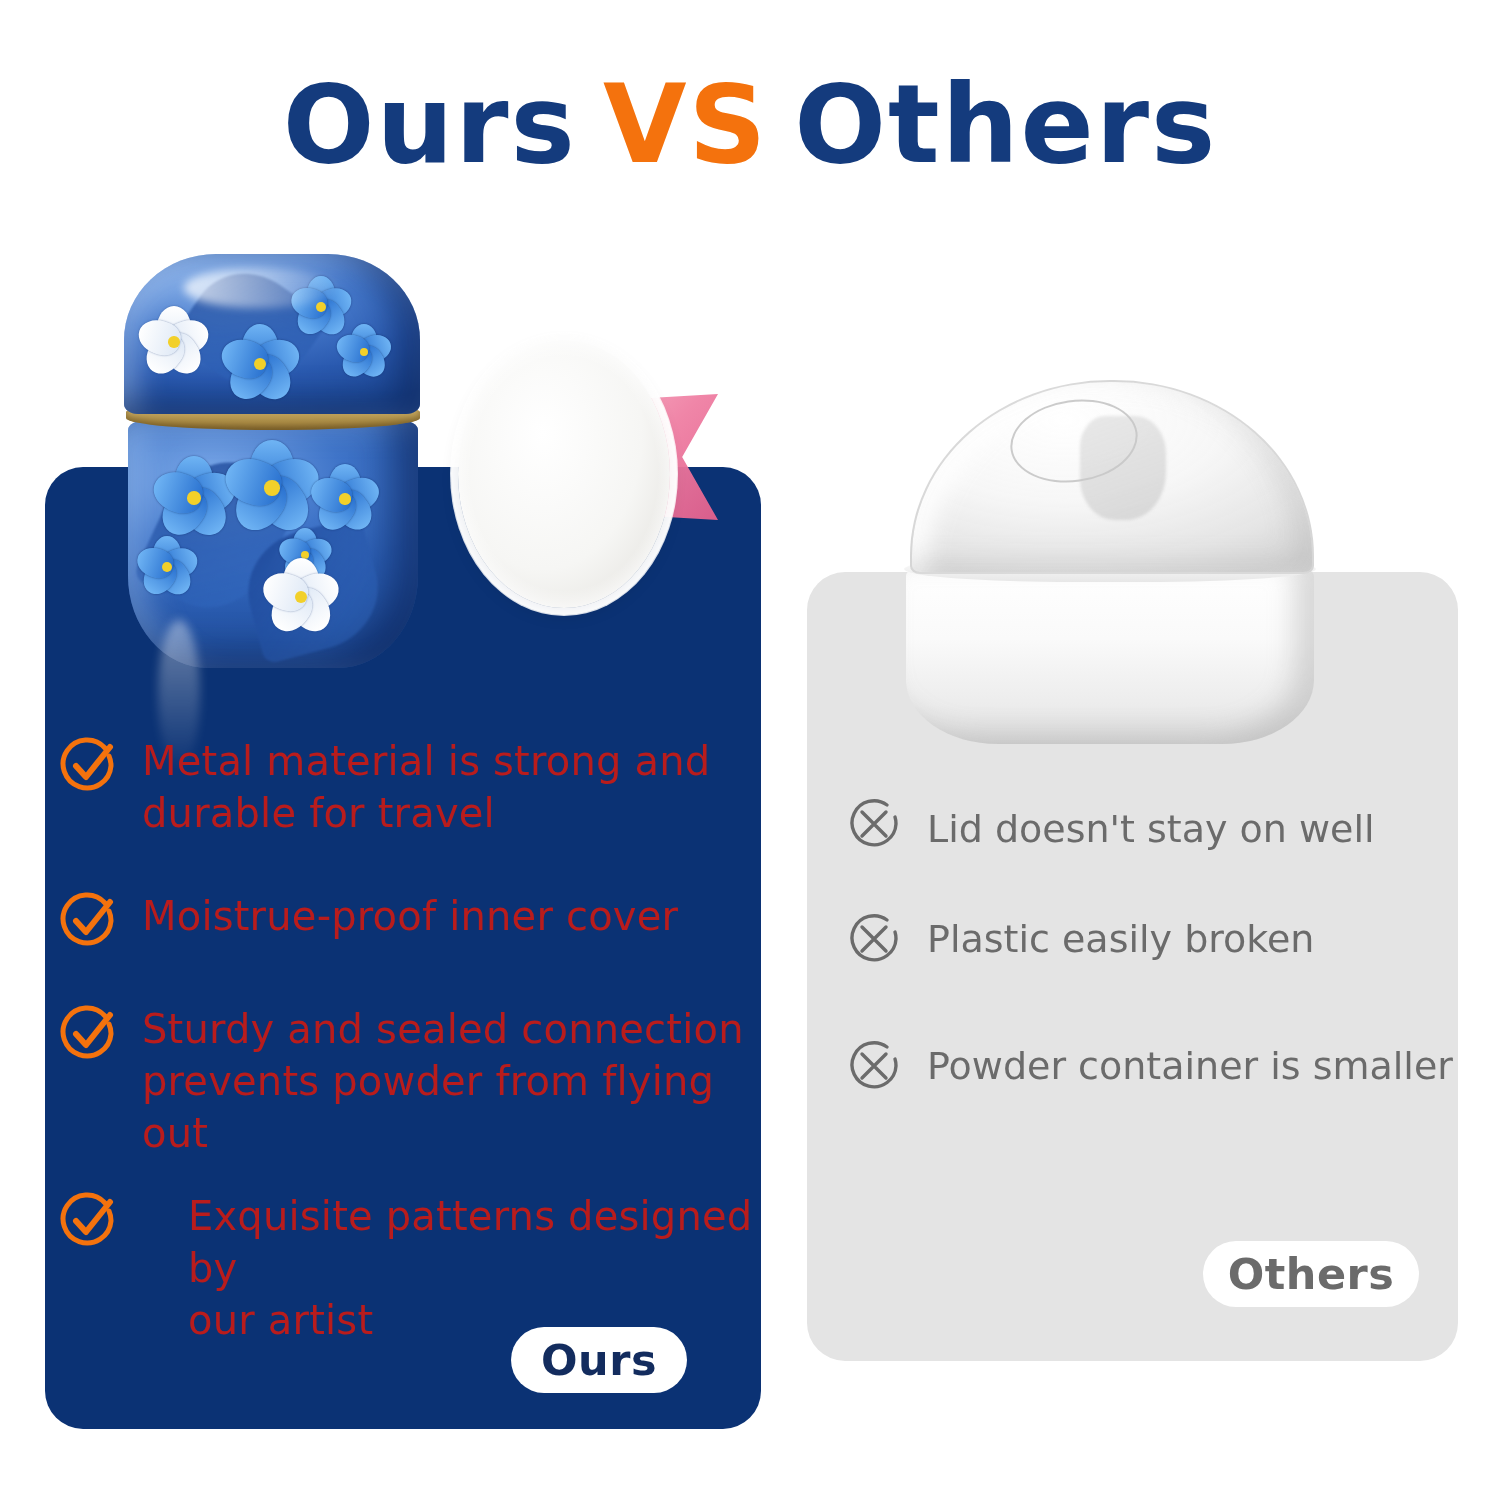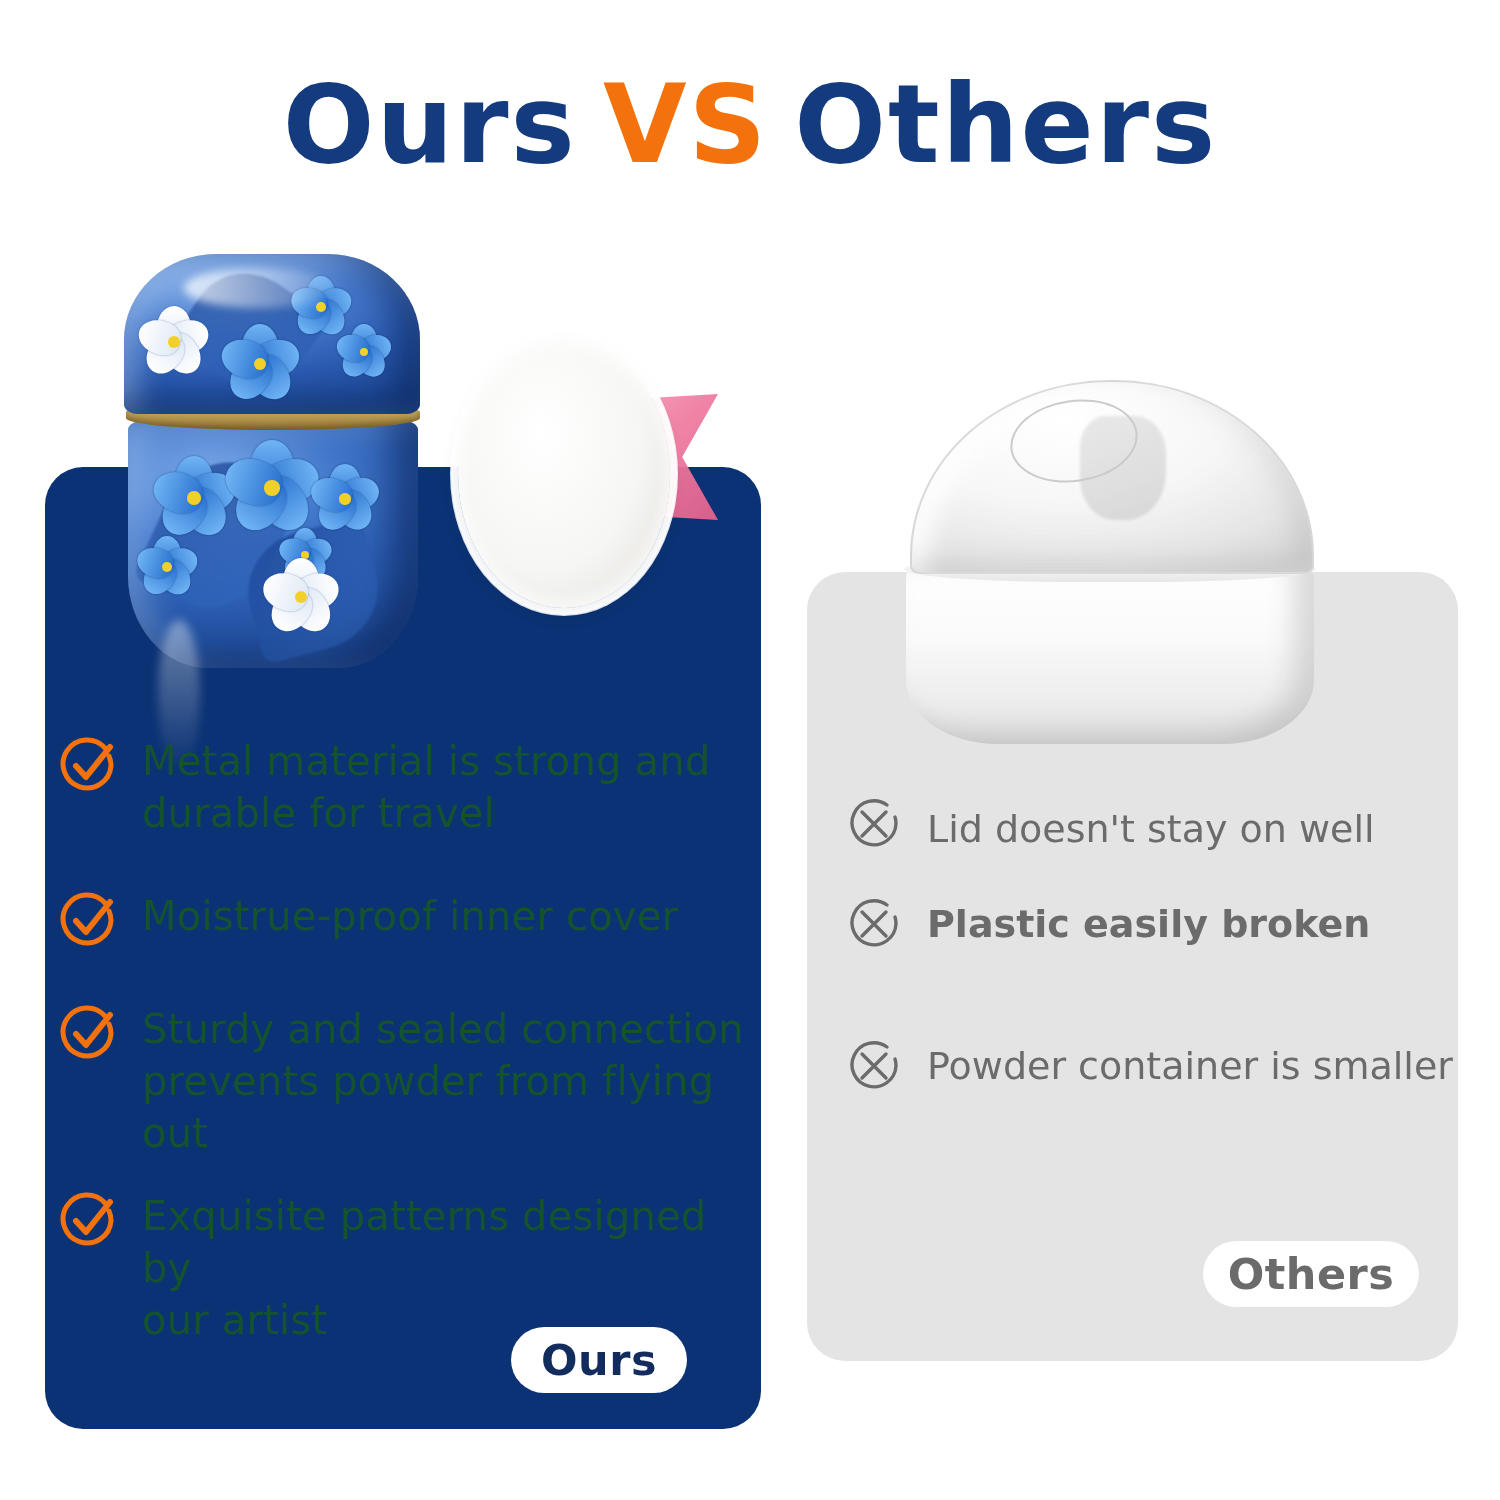--- a/index.html
+++ b/index.html
@@ -255,21 +255,21 @@
   }
   .row-ours {
     position: absolute;
     display: flex;
     align-items: flex-start;
   }
   .row-ours .txt {
     font-family: "DejaVu Sans", sans-serif;
     font-size: 40px;
     line-height: 52px;
-    color: #14532d;
+    color: #b91c1c;
     margin-left: 22px;
     letter-spacing: .2px;
     white-space: pre-line;
   }
 
   .list-others {
     position: absolute;
     left: 845px;
     top: 795px;
     width: 620px;
@@ -446,21 +446,21 @@
 
     <div class="row-ours" style="top:268px;">
       <svg class="ico" width="62" height="62" viewBox="0 0 62 62">
         <path d="M47 13 A24 24 0 1 0 53 31 A24 24 0 0 0 51 21" fill="none" stroke="#f4720d" stroke-width="5" stroke-linecap="round"></path>
         <path d="M18 31 L28 42 L52 12" fill="none" stroke="#f4720d" stroke-width="6" stroke-linecap="round" stroke-linejoin="round"></path>
       </svg>
       <div class="txt">Sturdy and sealed connection
 prevents powder from flying out</div>
     </div>
 
-    <div class="row-ours" style="top:455px;">
+    <div class="row-ours" style="top:455px;gap:46px;">
       <svg class="ico" width="62" height="62" viewBox="0 0 62 62">
         <path d="M47 13 A24 24 0 1 0 53 31 A24 24 0 0 0 51 21" fill="none" stroke="#f4720d" stroke-width="5" stroke-linecap="round"></path>
         <path d="M18 31 L28 42 L52 12" fill="none" stroke="#f4720d" stroke-width="6" stroke-linecap="round" stroke-linejoin="round"></path>
       </svg>
       <div class="txt">Exquisite patterns designed by
 our artist</div>
     </div>
 
   </div>
 
@@ -482,21 +482,21 @@
   <div class="list-others">
 
     <div class="row-others" style="top:0px;align-items:flex-end;">
       <svg class="ico" width="58" height="58" viewBox="0 0 58 58">
         <path d="M42 10 A22 22 0 1 0 51 29 A22 22 0 0 0 50 22" fill="none" stroke="#6b6b6b" stroke-width="3.4" stroke-linecap="round"></path>
         <path d="M17 17 L41 41 M41 17 L17 41" fill="none" stroke="#6b6b6b" stroke-width="3.4" stroke-linecap="round"></path>
       </svg>
       <div class="txt">Lid doesn't stay on well</div>
     </div>
 
-    <div class="row-others" style="top:100px;font-weight:bold;">
+    <div class="row-others" style="top:115px;">
       <svg class="ico" width="58" height="58" viewBox="0 0 58 58">
         <path d="M42 10 A22 22 0 1 0 51 29 A22 22 0 0 0 50 22" fill="none" stroke="#6b6b6b" stroke-width="3.4" stroke-linecap="round"></path>
         <path d="M17 17 L41 41 M41 17 L17 41" fill="none" stroke="#6b6b6b" stroke-width="3.4" stroke-linecap="round"></path>
       </svg>
       <div class="txt">Plastic easily broken</div>
     </div>
 
     <div class="row-others" style="top:242px;align-items:center;">
       <svg class="ico" width="58" height="58" viewBox="0 0 58 58">
         <path d="M42 10 A22 22 0 1 0 51 29 A22 22 0 0 0 50 22" fill="none" stroke="#6b6b6b" stroke-width="3.4" stroke-linecap="round"></path>

